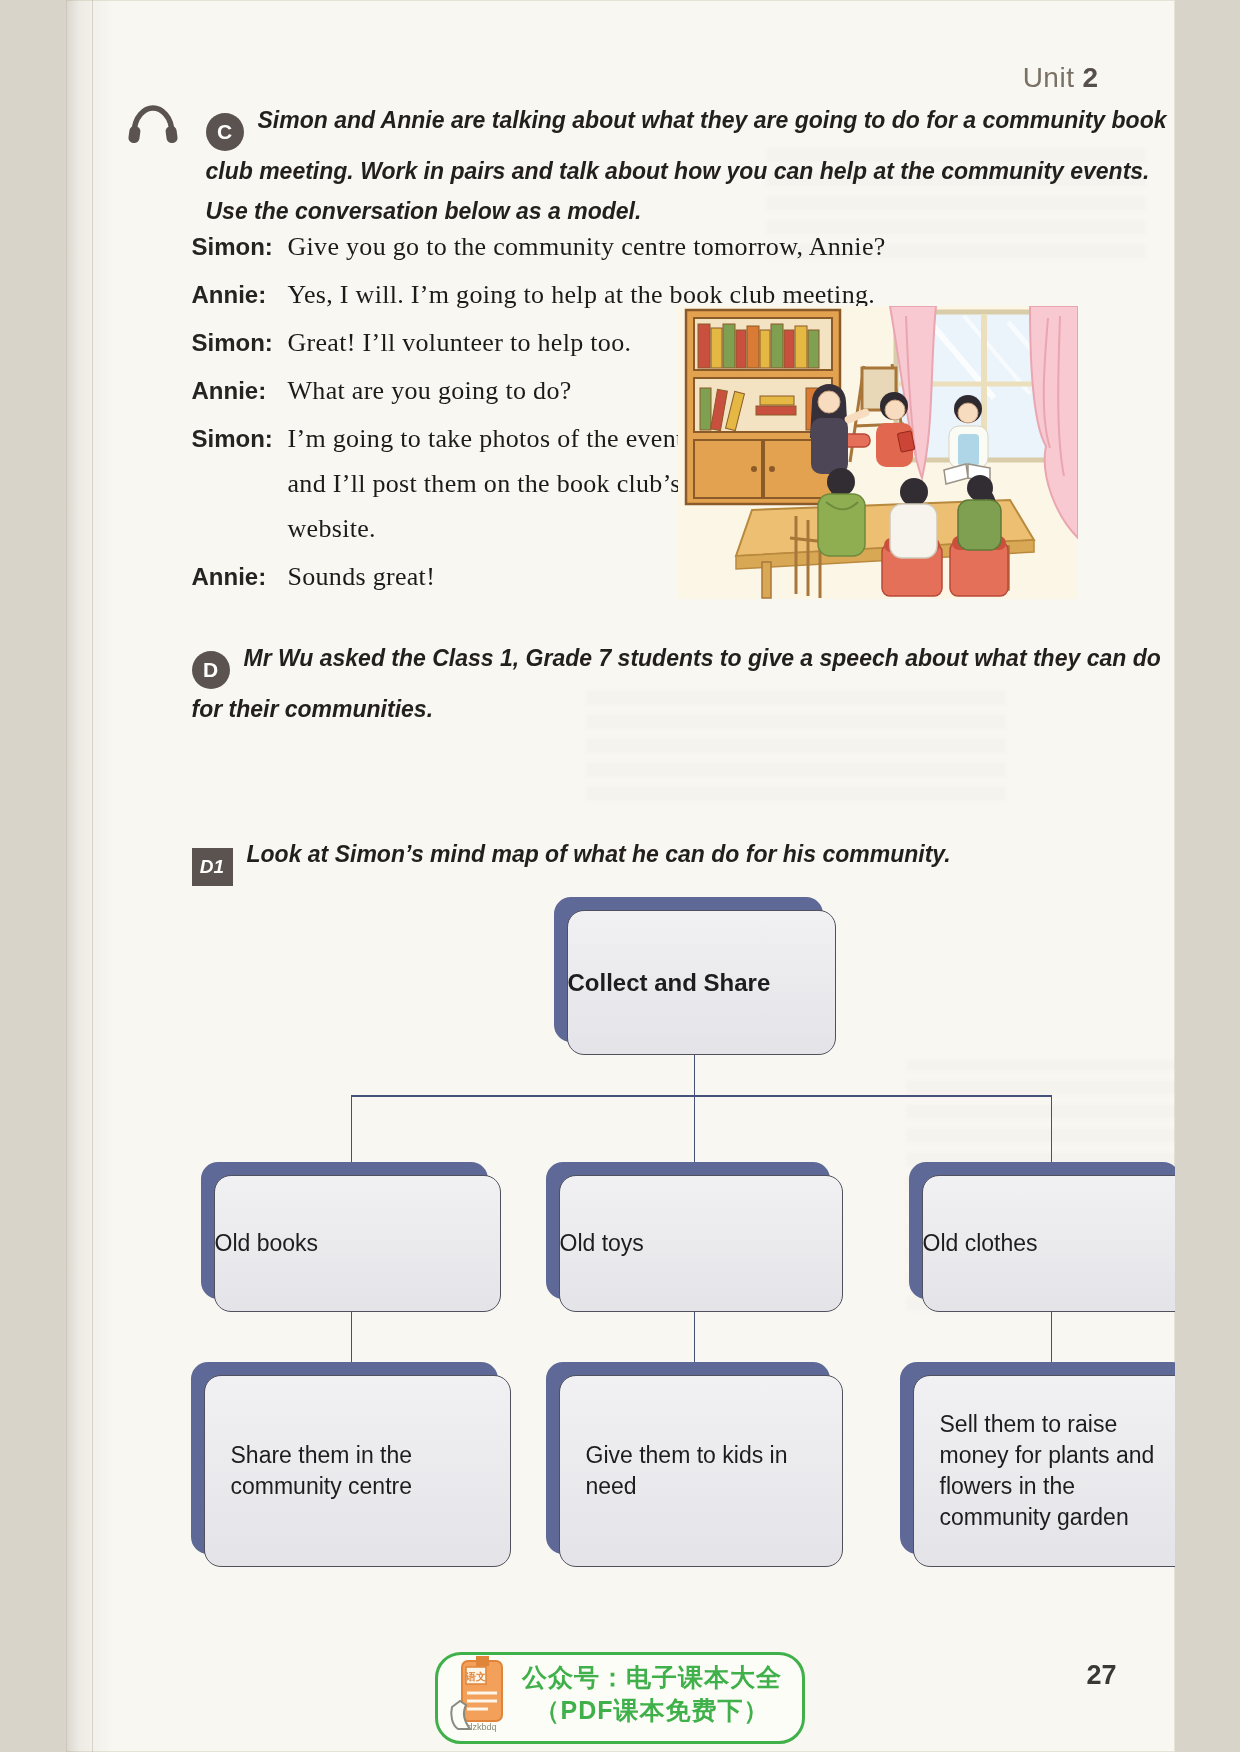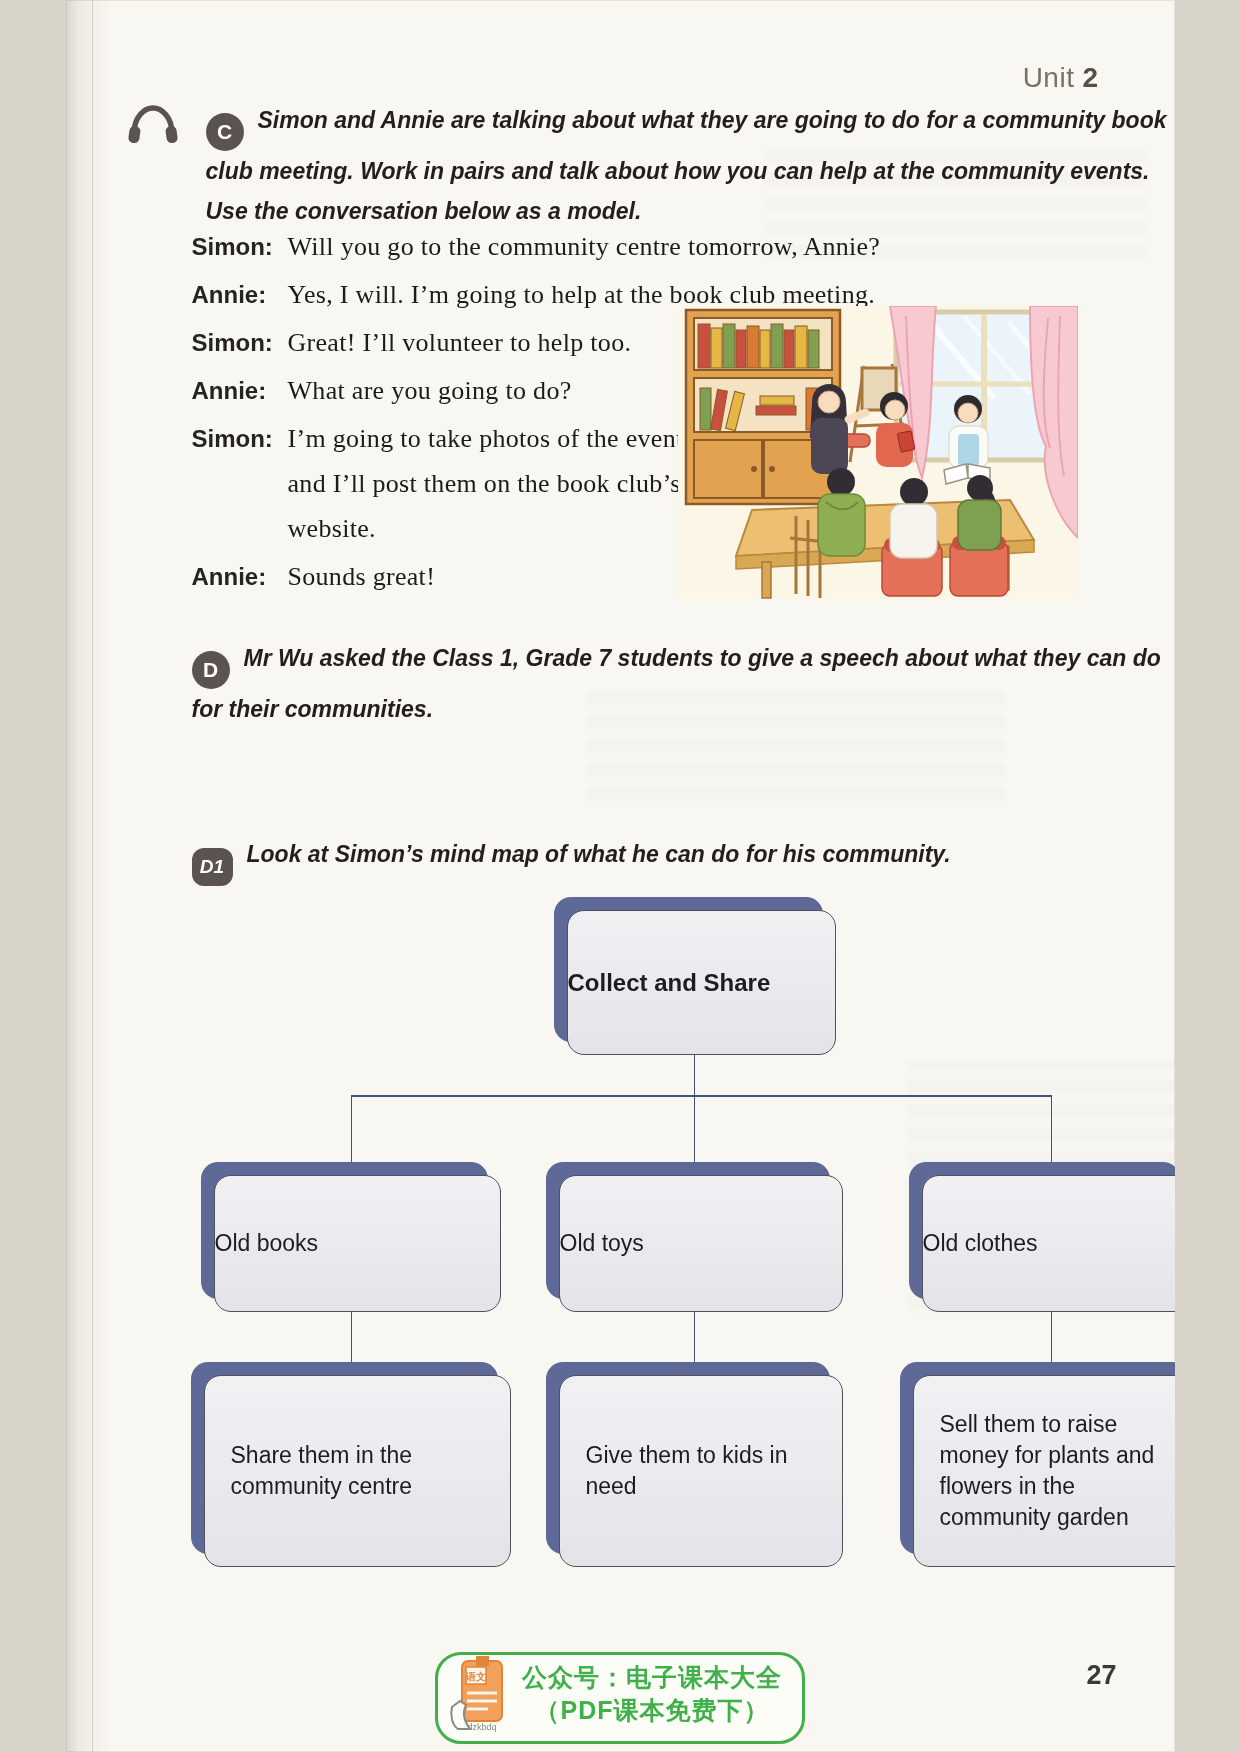--- a/index.html
+++ b/index.html
@@ -22,21 +22,21 @@
     background:repeating-linear-gradient(0deg,transparent 0 9px,rgba(140,140,158,.07) 9px 24px);}
   
   .unit{position:absolute;top:62px;right:76px;font-size:28px;color:#7a7166;letter-spacing:.5px;}
   .unit b{color:#57504a;font-weight:800;margin-left:8px;}
   
   .instr{position:absolute;left:126px;font-style:italic;font-weight:600;
     font-size:23px;line-height:40px;color:#221f1d;}
   .badge{display:inline-flex;align-items:center;justify-content:center;
     width:38px;height:38px;border-radius:50%;background:#5b534f;color:#fff;
     font-style:normal;font-weight:800;font-size:21px;margin-right:14px;vertical-align:-11px;}
-  .badge.sq{border-radius:12px;width:41px;font-style:italic;font-size:19px;}
+  .badge.sq{border-radius:0;width:41px;font-style:italic;font-size:19px;}
   .phones{position:absolute;left:60px;top:102px;width:54px;height:46px;}
   
   .dialogue{position:absolute;left:126px;top:224px;width:1010px;}
   .dlg-row{display:flex;margin-bottom:3px;}
   .dlg-speaker{flex:0 0 96px;font-weight:700;font-size:24px;line-height:45px;color:#262422;}
   .dlg-text{font-family:"Liberation Serif",serif;font-size:26px;line-height:45px;
     color:#1c1b1a;letter-spacing:.3px;}
   .dlg-row:nth-child(n+3) .dlg-text{max-width:420px;}
   
   .illo{position:absolute;left:612px;top:306px;width:400px;height:293px;}
@@ -77,21 +77,21 @@
     <rect x="3" y="24" width="11" height="17" rx="5" fill="#5b534f" transform="rotate(8 8 32)"></rect>
     <rect x="40" y="24" width="11" height="17" rx="5" fill="#5b534f" transform="rotate(-8 46 32)"></rect>
   </svg>
   <p class="instr" style="top:86px;width:985px;margin:14px">
     <span class="badge">C</span><span>Simon and Annie are talking about what they are going to do for a community book club meeting. Work in pairs and talk about how you can help at the community events. Use the conversation below as a model.</span>
   </p>
 
   <div class="dialogue">
     <div class="dlg-row">
       <span class="dlg-speaker">Simon:</span>
-      <span class="dlg-text">Will you go to the community centre tomorrow, Annie?</span>
+      <span class="dlg-text">Give you go to the community centre tomorrow, Annie?</span>
     </div>
     <div class="dlg-row">
       <span class="dlg-speaker">Annie:</span>
       <span class="dlg-text">Yes, I will. I’m going to help at the book club meeting.</span>
     </div>
     <div class="dlg-row">
       <span class="dlg-speaker">Simon:</span>
       <span class="dlg-text">Great! I’ll volunteer to help too.</span>
     </div>
     <div class="dlg-row">

